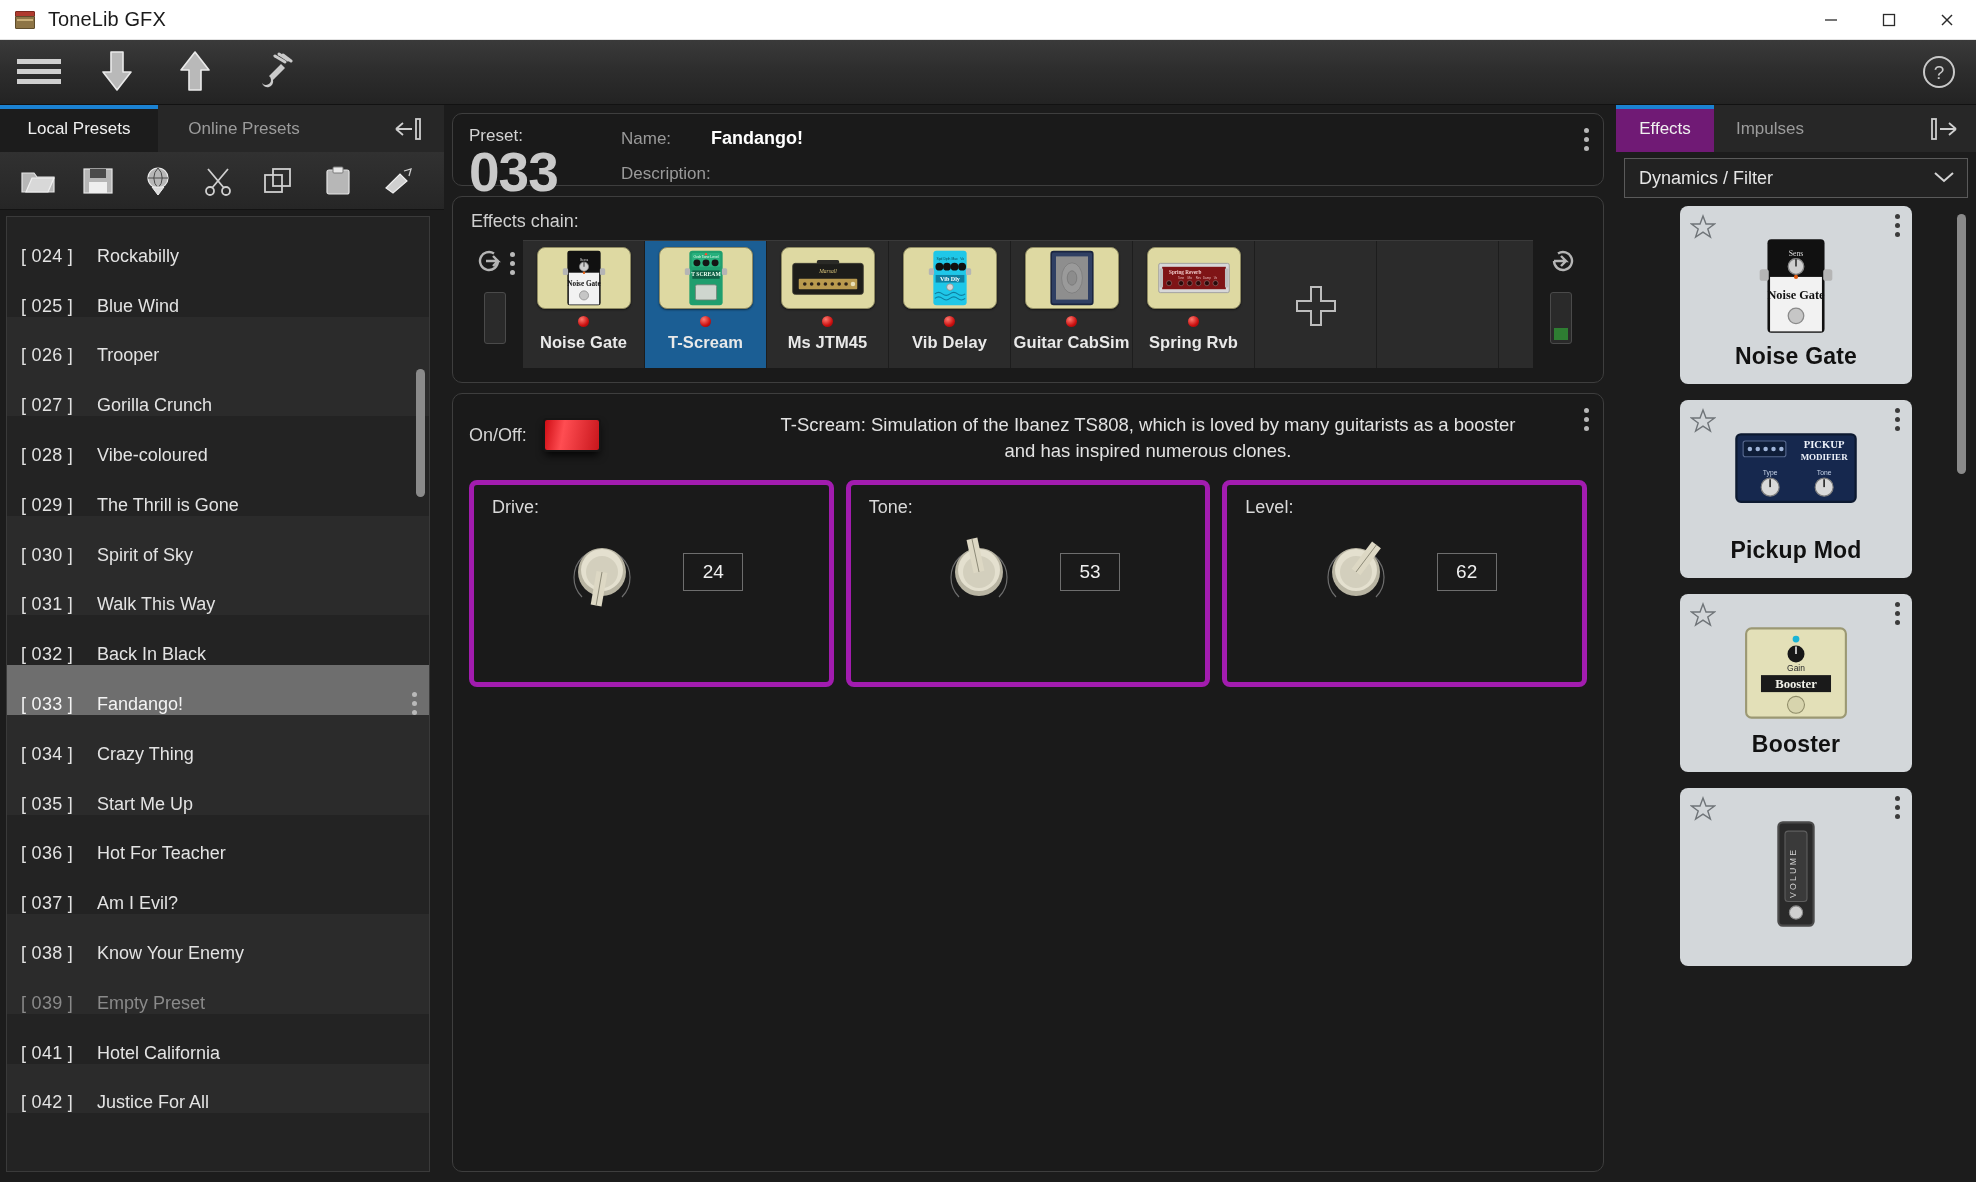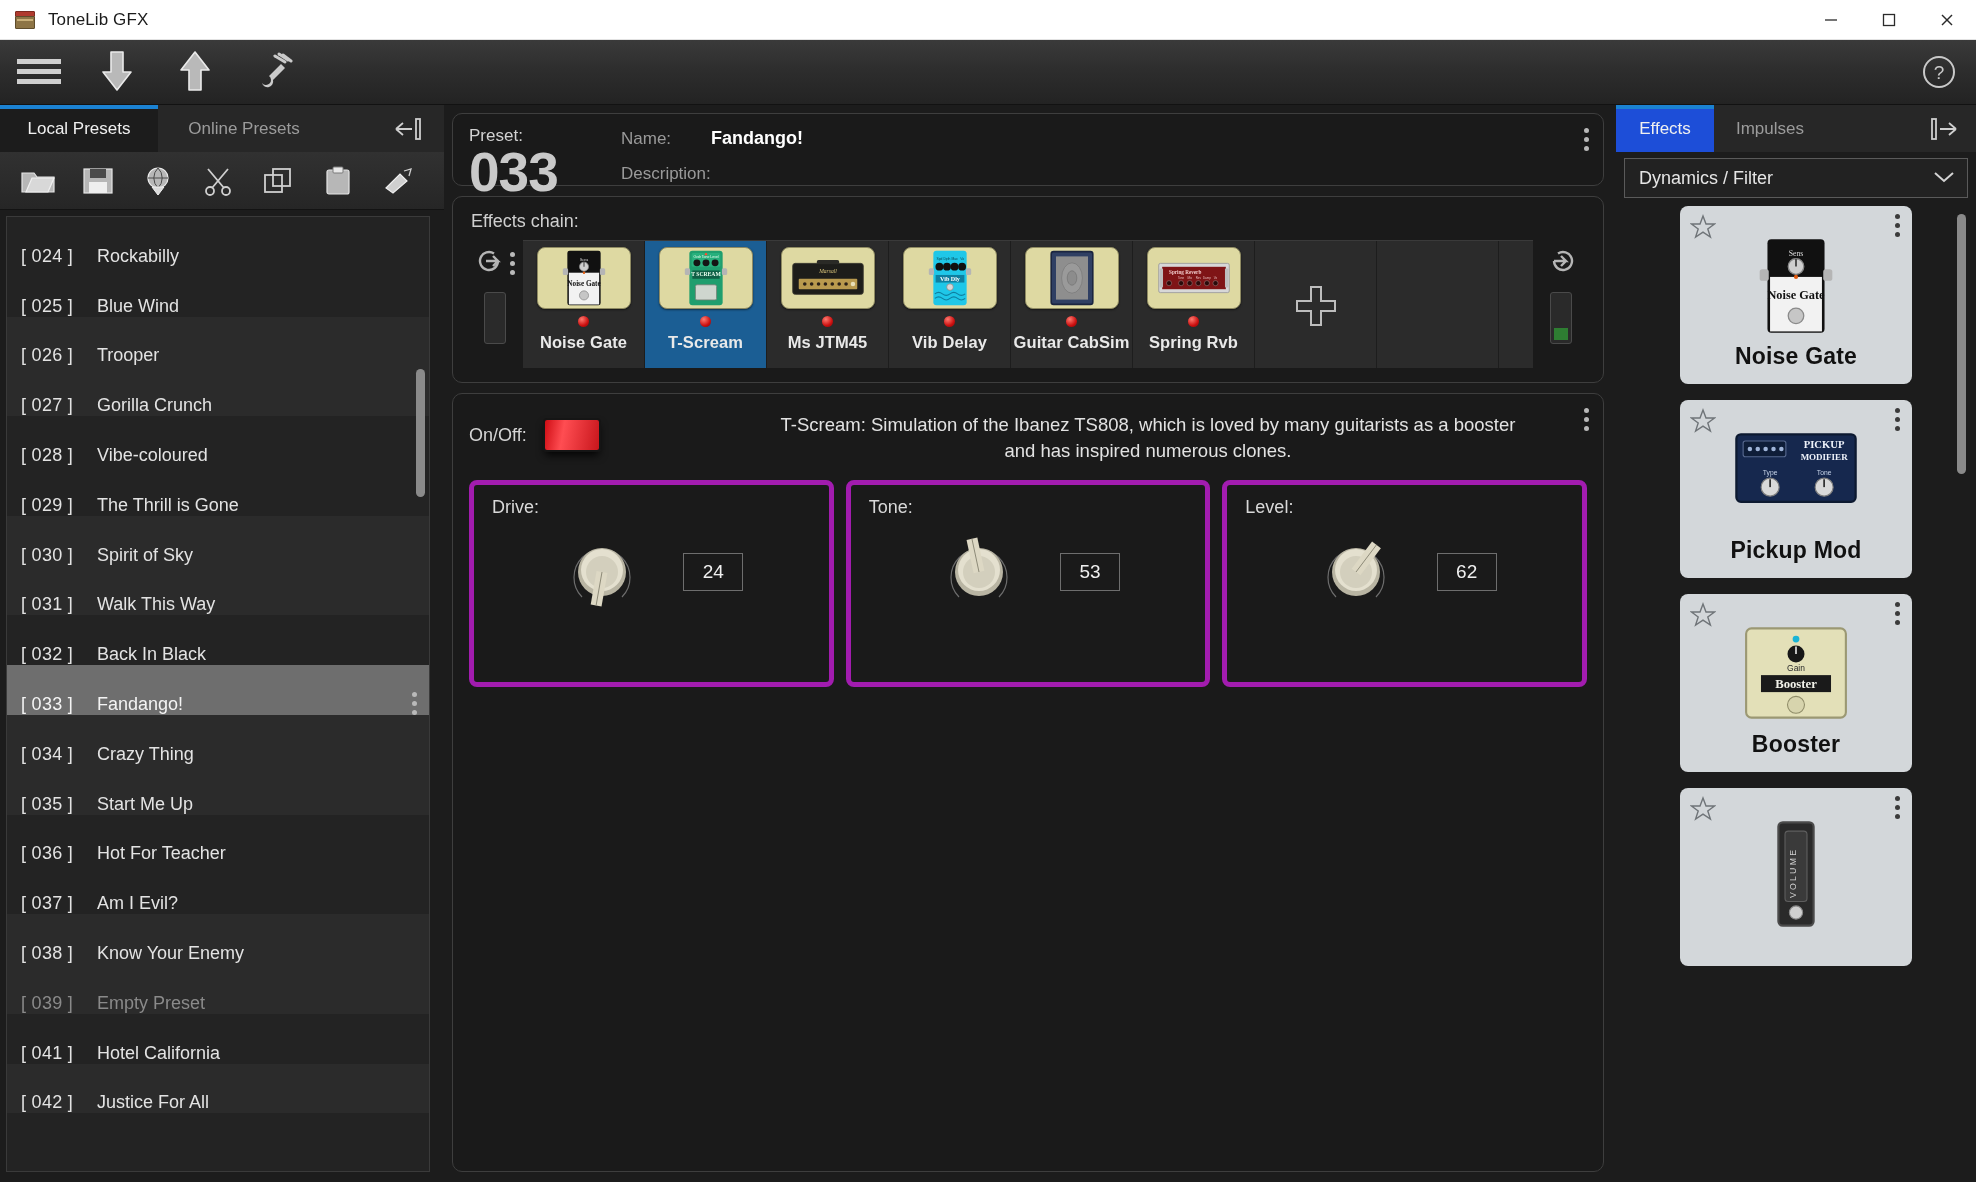--- a/index.html
+++ b/index.html
@@ -14,21 +14,21 @@
 
   
   .titlebar {
     height: 40px; background: #ffffff; display: flex; align-items: center;
     flex: 0 0 40px; border-bottom: 1px solid #e2e2e2;
   }
   .tb-icon { width: 22px; height: 22px; margin-left: 14px; margin-right: 12px; position: relative; }
   .tb-icon .lid { position:absolute; left:1px; top:2px; width:20px; height:6px; background:#b03a2e; border:1px solid #7d2a20; border-radius:1px;}
   .tb-icon .body { position:absolute; left:1px; top:7px; width:20px; height:13px; background:#8d7445; border:1px solid #5e4c2c; border-radius:1px;}
   .tb-icon .strip { position:absolute; left:3px; top:10px; width:16px; height:2px; background:#c9b079;}
-  .tb-title { font-size: 17px; color: #1b1b1b; letter-spacing: .1px; }
+  .tb-title { font-size: 20px; color: #1b1b1b; letter-spacing: .1px; }
   .tb-spacer { flex: 1 1 auto; }
   .winbtn {
     width: 58px; height: 40px; display: flex; align-items: center; justify-content: center;
     color: #2b2b2b; font-size: 15px;
   }
   .winbtn svg { display:block; }
 
   
   .toolbar {
     flex: 0 0 65px; height: 65px;
@@ -147,21 +147,21 @@
   .valbox {
     width: 60px; height: 38px; border: 1px solid #6e6e6e; background:#1a1a1a;
     display:flex; align-items:center; justify-content:center; font-size: 19px; color:#efefef;
   }
 
   
   .right { width: 360px; flex: 0 0 360px; display:flex; flex-direction:column; background:#1c1c1c; }
   .rtabs { height: 47px; display:flex; background:#1c1c1c; }
   .rtab { display:flex; align-items:center; justify-content:center; font-size:17px; color:#9b9b9b; background:#272727; position:relative;}
   .rtab.w1 { width: 98px; } .rtab.w2 { width: 112px; }
-  .rtab.active { background:#1d4ed8; color:#f0f0f0; }
+  .rtab.active { background:#701a75; color:#f0f0f0; }
   .rtab.active::before{content:"";position:absolute;left:0;right:0;top:0;height:4px;background:#1b82d2;}
   .rexpand { flex:1 1 auto; background:#272727; display:flex; align-items:center; justify-content:flex-end; padding-right:18px; color:#cfcfcf;}
   .rselect {
     height: 40px; margin: 6px 8px 0 8px; border:1px solid #5a5a5a; background:#222;
     display:flex; align-items:center; justify-content:space-between; padding: 0 12px 0 14px;
     font-size: 18px; color:#e6e6e6;
   }
   .rlist { flex:1 1 auto; margin: 8px 8px 0 8px; position:relative; overflow:hidden; }
   .ecard {
     width: 232px; margin: 0 auto 16px auto; background:#d3d7da; border-radius: 8px;

